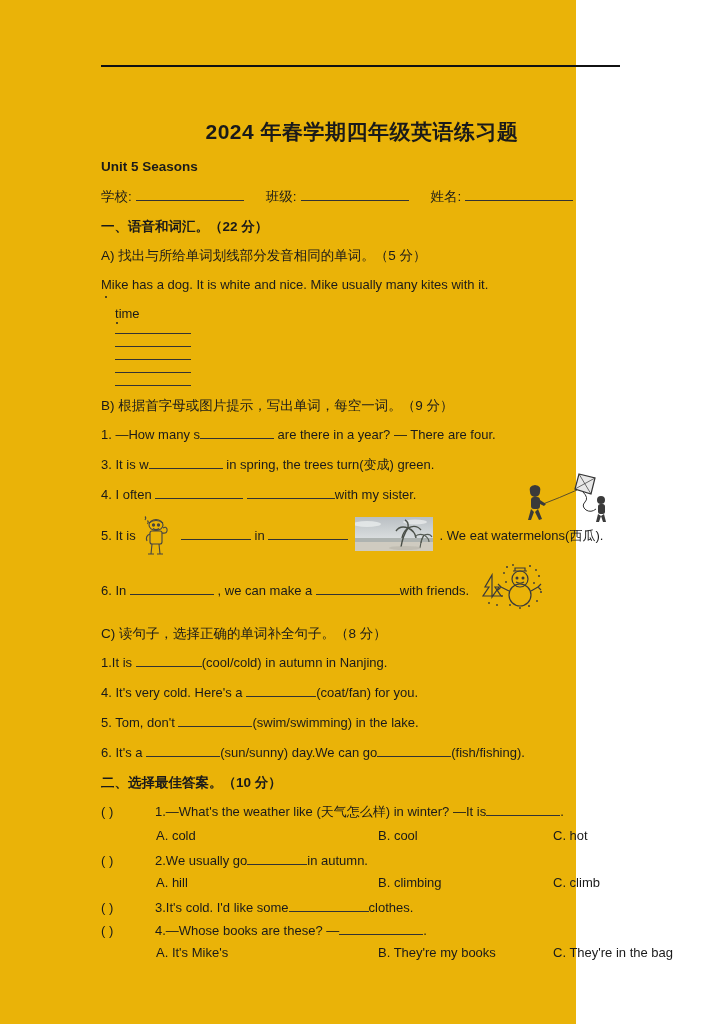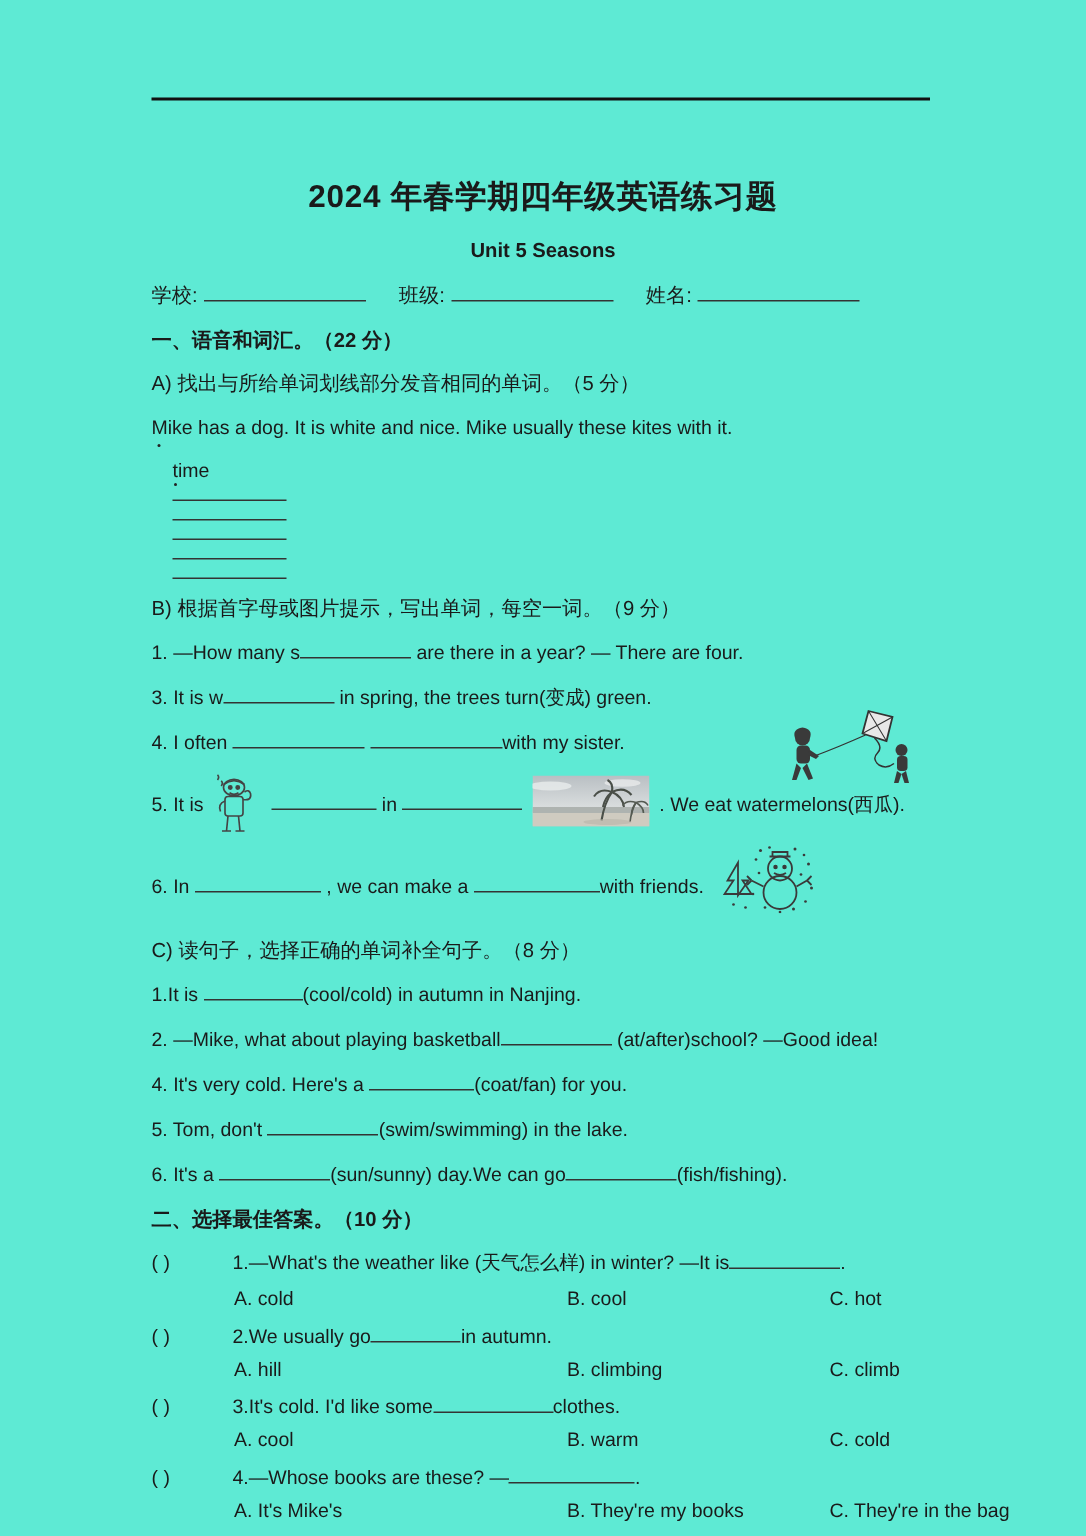--- a/index.html
+++ b/index.html
@@ -11,23 +11,23 @@
     width: 724px;
     height: 1024px;
     position: relative;
     font-family: "Liberation Sans", "DejaVu Sans", sans-serif;
     color: #1a1a1a;
     overflow: hidden;
   }
   .page {
     position: absolute;
     left: 0; top: 0;
-    width: 724px;
+    width: 576px;
     height: 1024px;
-    background: #5eead4;
+    background: #eab308;
   }
   .top-rule {
     position: absolute;
     left: 101px;
     top: 65px;
     width: 519px;
     height: 0;
     border-top: 2px solid #111;
   }
   .content {
@@ -38,21 +38,21 @@
   }
   .doc-title {
     text-align: center;
     font-size: 21px;
     font-weight: bold;
     letter-spacing: 0.5px;
     margin: 0 0 14px 0;
     line-height: 1.3;
   }
   .doc-subtitle {
-    text-align: center;
+    text-align: left;
     font-size: 13.5px;
     font-weight: bold;
     margin: 0 0 14px 0;
   }
   .info-row {
     display: flex;
     align-items: baseline;
     font-size: 13.5px;
     margin: 0 0 12px 0;
     gap: 0;
@@ -186,21 +186,21 @@
         <span class="lbl">姓名:</span>
         <span class="blank info-blank"></span>
       </span>
     </div>
 
     <div class="section-head">一、语音和词汇。（22 分）</div>
 
     <div class="sub-head">A) 找出与所给单词划线部分发音相同的单词。（5 分）</div>
 
     <div class="q-line">
-      <span class="u-dot">M</span><span>ike has a dog. It is white and nice. Mike usually these kites with it.</span>
+      <span class="u-dot">M</span><span>ike has a dog. It is white and nice. Mike usually many kites with it.</span>
     </div>
 
     <div class="time-row">
       <span><span class="u-dot">t</span><span>ime</span></span>
       <span class="blank"></span>
       <span class="blank"></span>
       <span class="blank"></span>
       <span class="blank"></span>
       <span class="blank"></span>
     </div>
@@ -340,25 +340,20 @@
       </span>
     </div>
 
     <div class="sub-head">C) 读句子，选择正确的单词补全句子。（8 分）</div>
 
     <div class="q-line">
       <span>1.</span><span>It is</span>
       <span class="blank b-66"></span><span>(cool/cold)</span><span> in autumn in Nanjing.</span>
     </div>
 
-    <div class="q-line">
-      <span>2.</span>
-      <span>—Mike, what about playing basketball</span><span class="blank b-74"></span>
-      <span>(at/after)</span><span>school? —Good idea!</span>
-    </div>
 
 
     <div class="q-line">
       <span>4.</span>
       <span>It's very cold. Here's a</span>
       <span class="blank b-70"></span><span>(coat/fan)</span><span> for you.</span>
     </div>
 
     <div class="q-line">
       <span>5.</span>
@@ -400,25 +395,20 @@
       <span class="opt-c">C. climb</span>
     </div>
 
     <div class="mc-row">
       <span class="paren">(          )</span>
       <span>3.</span>
       <span>It's cold. I'd like some</span>
       <span class="blank b-80"></span>
         <span> clothes.</span>
     </div>
-    <div class="opts">
-      <span class="opt-a">A. cool</span>
-      <span class="opt-b">B. warm</span>
-      <span class="opt-c">C. cold</span>
-    </div>
 
     <div class="mc-row">
       <span class="paren">(          )</span>
       <span>4.</span>
       <span>—Whose books are these?    —</span>
       <span class="blank b-84"></span>
         <span>.</span>
     </div>
     <div class="opts">
       <span class="opt-a">A. It's Mike's</span>

